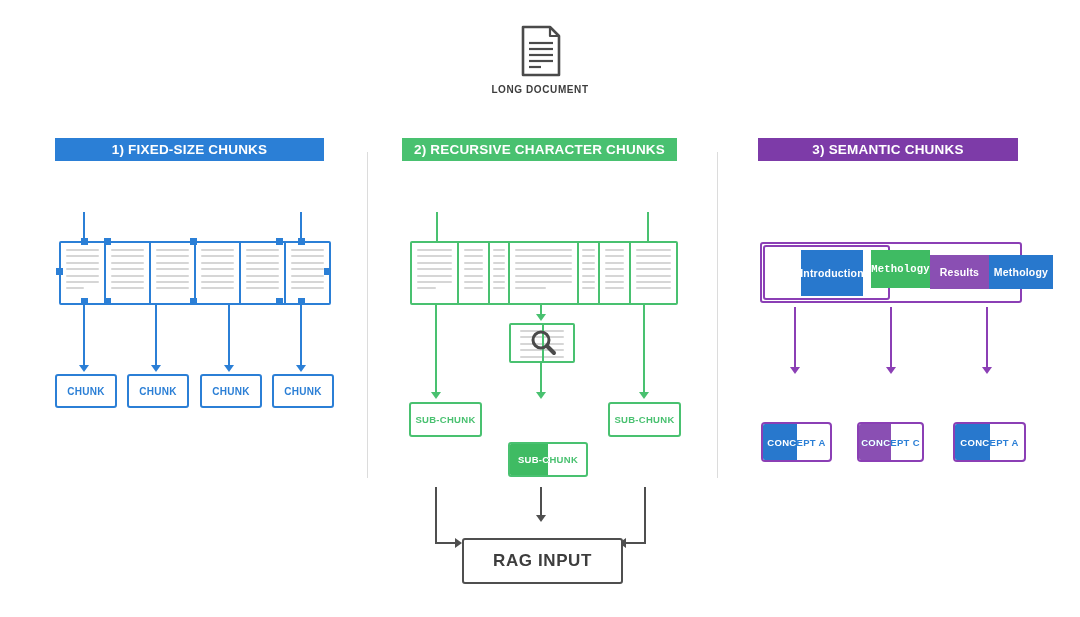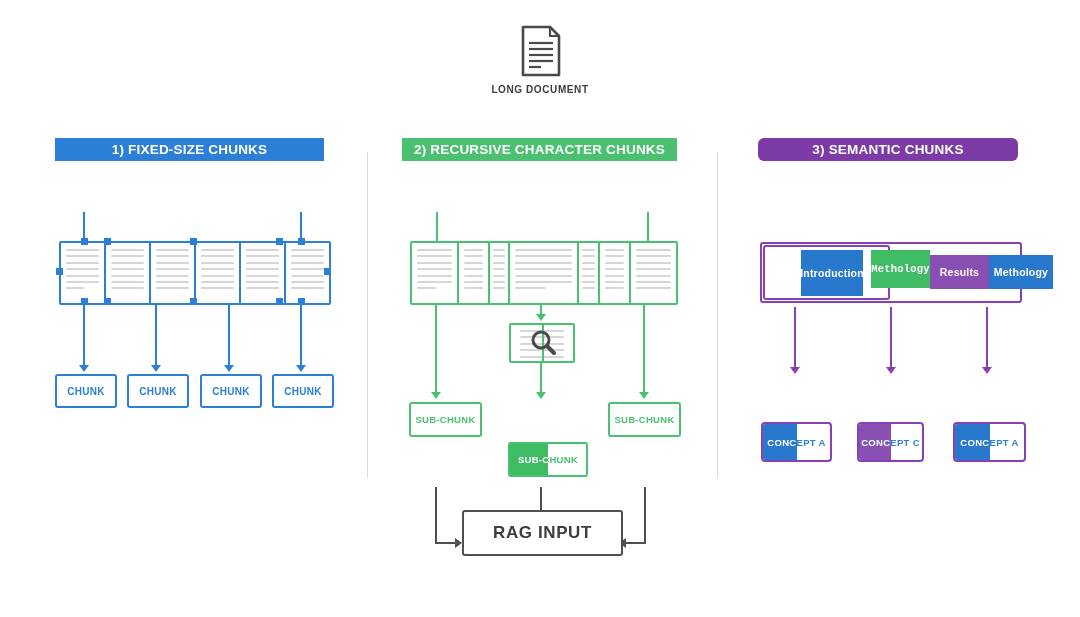--- a/index.html
+++ b/index.html
@@ -99,21 +99,21 @@
     <line x1="10" y1="18" x2="34" y2="18" stroke="#4a4a4a" stroke-width="2.2"></line>
     <line x1="10" y1="24" x2="34" y2="24" stroke="#4a4a4a" stroke-width="2.2"></line>
     <line x1="10" y1="30" x2="34" y2="30" stroke="#4a4a4a" stroke-width="2.2"></line>
     <line x1="10" y1="36" x2="34" y2="36" stroke="#4a4a4a" stroke-width="2.2"></line>
     <line x1="10" y1="42" x2="22" y2="42" stroke="#4a4a4a" stroke-width="2.2"></line>
   </svg>
   <div class="doc-label">LONG DOCUMENT</div>
 
   <div class="banner blue" style="left:55px;  top:138px; width:269px;">1) FIXED-SIZE CHUNKS</div>
   <div class="banner green" style="left:402px; top:138px; width:275px;">2) RECURSIVE CHARACTER CHUNKS</div>
-  <div class="banner purple" style="left:758px; top:138px; width:260px;border-radius:6px;">3) SEMANTIC CHUNKS</div>
+  <div class="banner purple" style="left:758px; top:138px; width:260px;">3) SEMANTIC CHUNKS</div>
 
   <div class="divider" style="left:367px; top:152px; height:326px;"></div>
   <div class="divider" style="left:717px; top:152px; height:326px;"></div>
 
   <div class="vline c-blue" style="left:83px;  top:212px; height:31px;"></div>
   <div class="vline c-blue" style="left:300px; top:212px; height:31px;"></div>
 
   <div class="docrow blue" style="left:59px; top:241px; width:268px; height:60px;">
     <div class="doccell" style="flex:1;">
         <div class="tline"></div>
@@ -305,21 +305,21 @@
   <div class="hline c-dark" style="left:435px; top:542px; width:21px;"></div>
   <div class="ah ah-right c-dark" style="left:455px; top:538px;"></div>
 
   <div class="vline c-dark" style="left:540px; top:487px; height:29px;"></div>
   <div class="ah ah-down c-dark" style="left:536px; top:515px;"></div>
 
   <div class="vline c-dark" style="left:644px; top:487px; height:57px;"></div>
   <div class="hline c-dark" style="left:625px; top:542px; width:21px;"></div>
   <div class="ah ah-left c-dark" style="left:619px; top:538px;"></div>
 
-  <div class="ragbox" style="left:462px; top:510px; width:157px; height:42px;">RAG INPUT</div>
+  <div class="ragbox" style="left:462px; top:538px; width:157px; height:42px;">RAG INPUT</div>
 
   <div class="sembar-outer" style="left:760px; top:242px; width:262px; height:61px;"></div>
 
   <div class="semgroup" style="left:763px; top:245px; width:127px; height:55px;"></div>
 
   <div class="segment" style="left:766px; top:250px; width:62px; height:46px; background:var(--blue-fill);">Introduction</div>
   <div class="segment" style="left:836px; top:250px; width:59px; height:38px; background:var(--green-fill);font-family:Liberation Mono, monospace;">Methology</div>
   <div class="segment" style="left:895px; top:255px; width:59px; height:34px; background:var(--purple-fill);">Results</div>
   <div class="segment" style="left:954px; top:255px; width:64px; height:34px; background:var(--blue-fill);">Methology</div>
 

